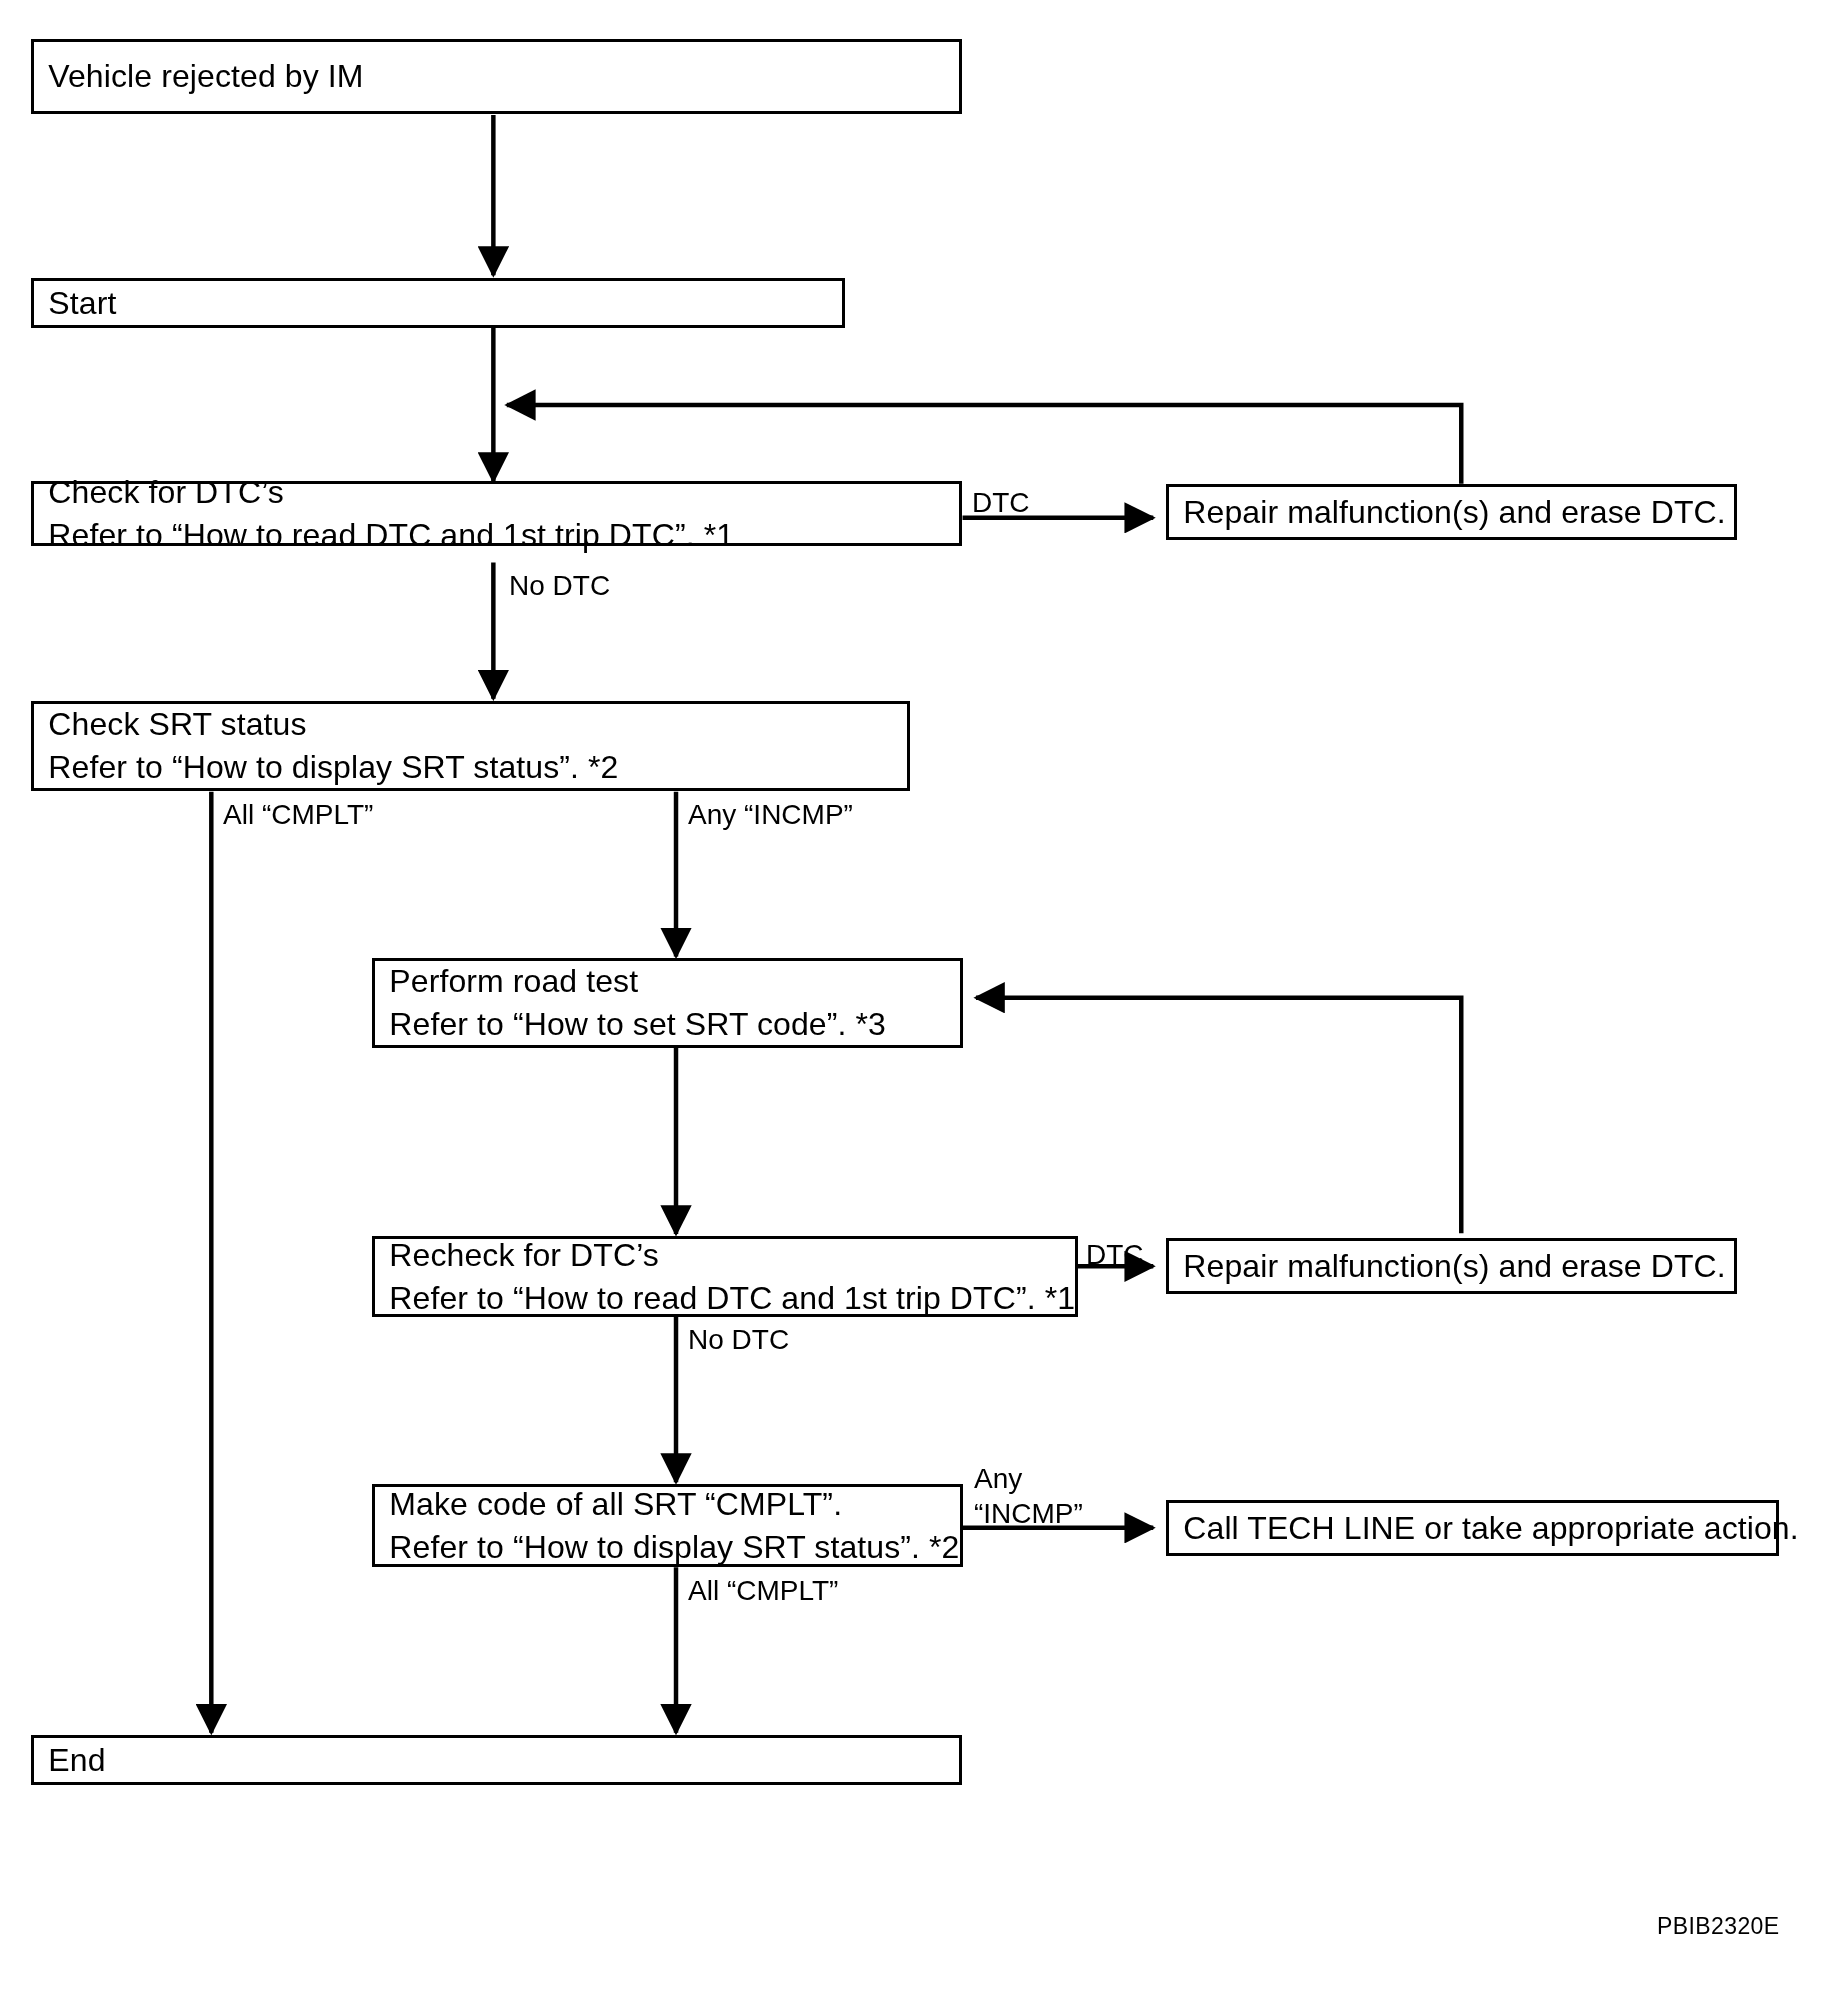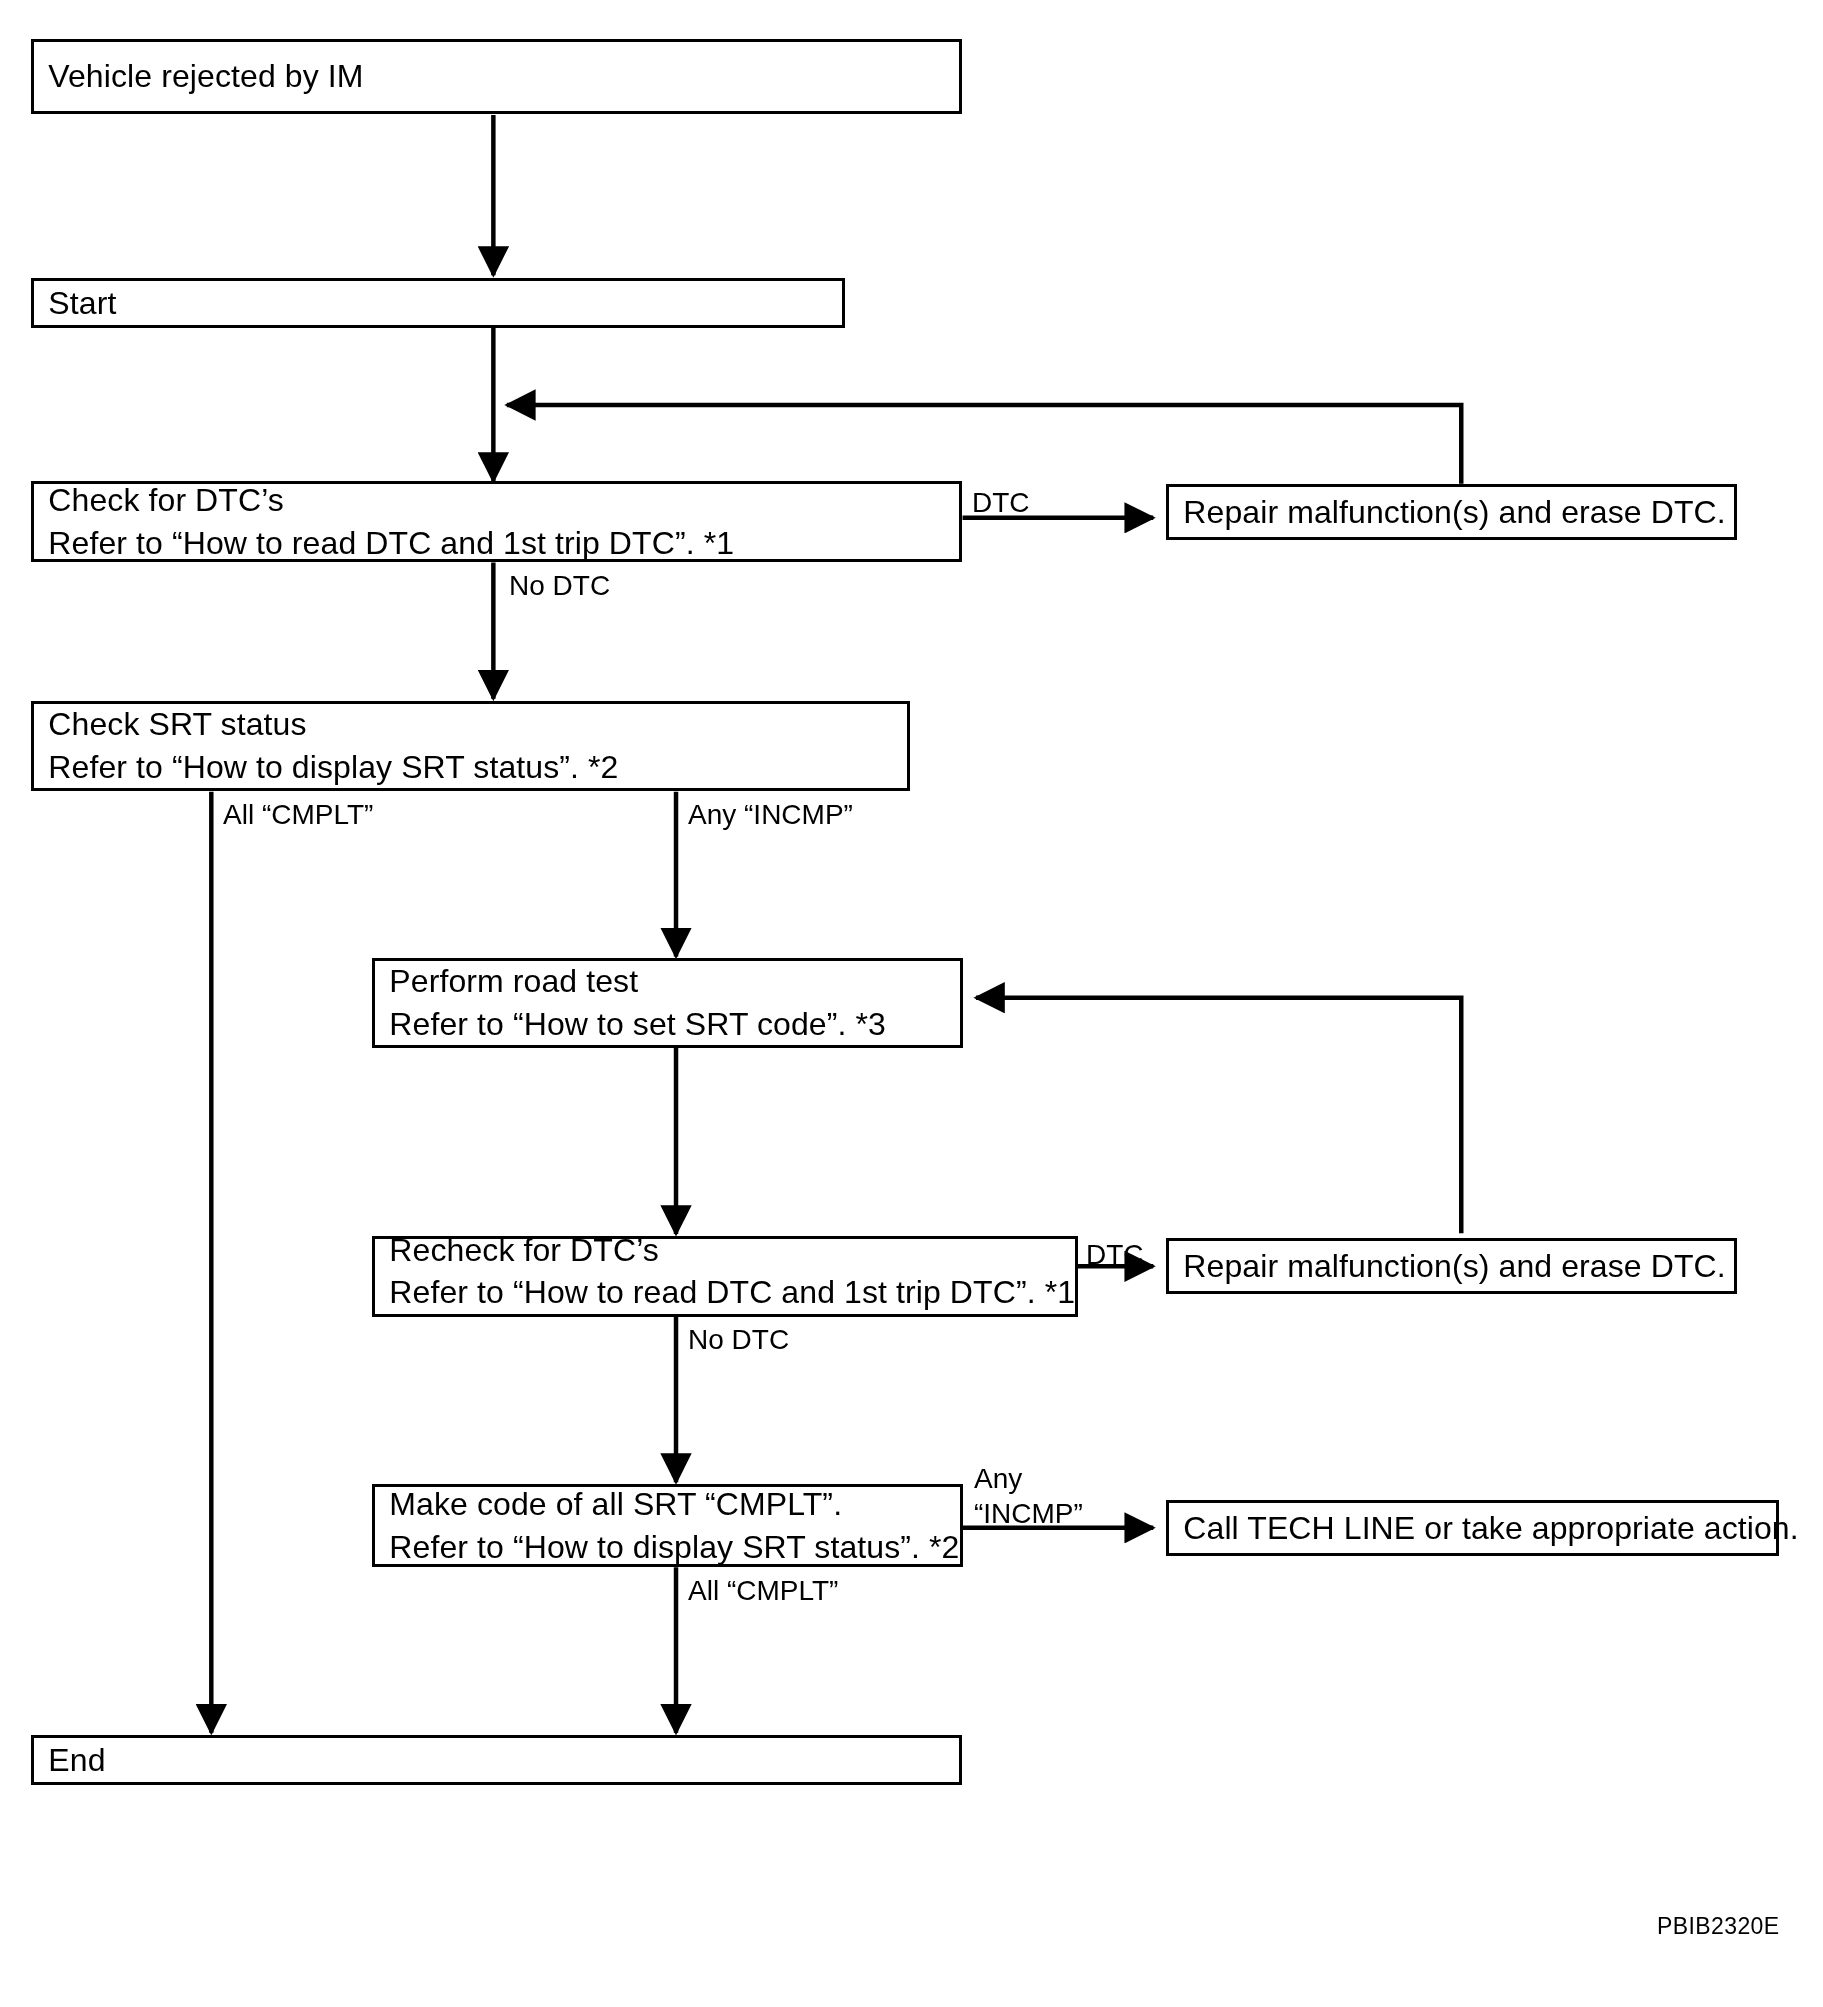--- a/index.html
+++ b/index.html
@@ -97,40 +97,40 @@
   </svg>
 
   <div class="node" style="left:31px; top:39px; width:931px; height:75px;">
     <div class="line">Vehicle rejected by IM</div>
   </div>
 
   <div class="node" style="left:31px; top:278px; width:814px; height:50px;">
     <div class="line">Start</div>
   </div>
 
-  <div class="node" style="left:31px; top:481px; width:931px; height:81px;">
+  <div class="node" style="left:31px; top:481px; width:931px; height:65px;">
     <div class="line">Check for DTC’s</div>
     <div class="line">Refer to “How to read DTC and 1st trip DTC”. *1</div>
   </div>
 
   <div class="node" style="left:1166px; top:484px; width:571px; height:56px;">
     <div class="line">Repair malfunction(s) and erase DTC.</div>
   </div>
 
   <div class="node" style="left:31px; top:701px; width:879px; height:90px;">
     <div class="line">Check SRT status</div>
     <div class="line">Refer to “How to display SRT status”. *2</div>
   </div>
 
   <div class="node" style="left:372px; top:958px; width:591px; height:90px;">
     <div class="line">Perform road test</div>
     <div class="line">Refer to “How to set SRT code”. *3</div>
   </div>
 
-  <div class="node" style="left:372px; top:1236px; width:706px; height:81px;justify-content:flex-end;">
+  <div class="node" style="left:372px; top:1236px; width:706px; height:81px;">
     <div class="line">Recheck for DTC’s</div>
     <div class="line">Refer to “How to read DTC and 1st trip DTC”. *1</div>
   </div>
 
   <div class="node" style="left:1166px; top:1238px; width:571px; height:56px;">
     <div class="line">Repair malfunction(s) and erase DTC.</div>
   </div>
 
   <div class="node" style="left:372px; top:1484px; width:591px; height:83px;">
     <div class="line">Make code of all SRT “CMPLT”.</div>

